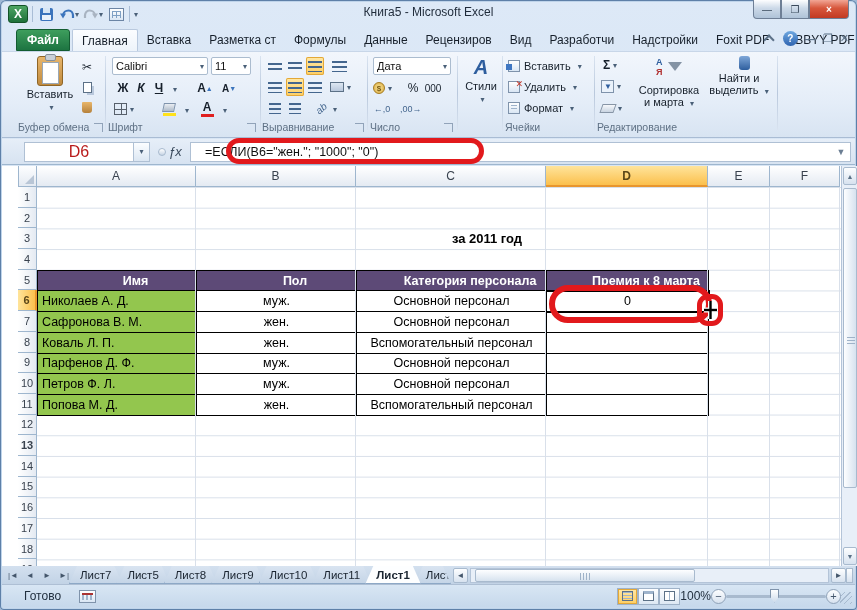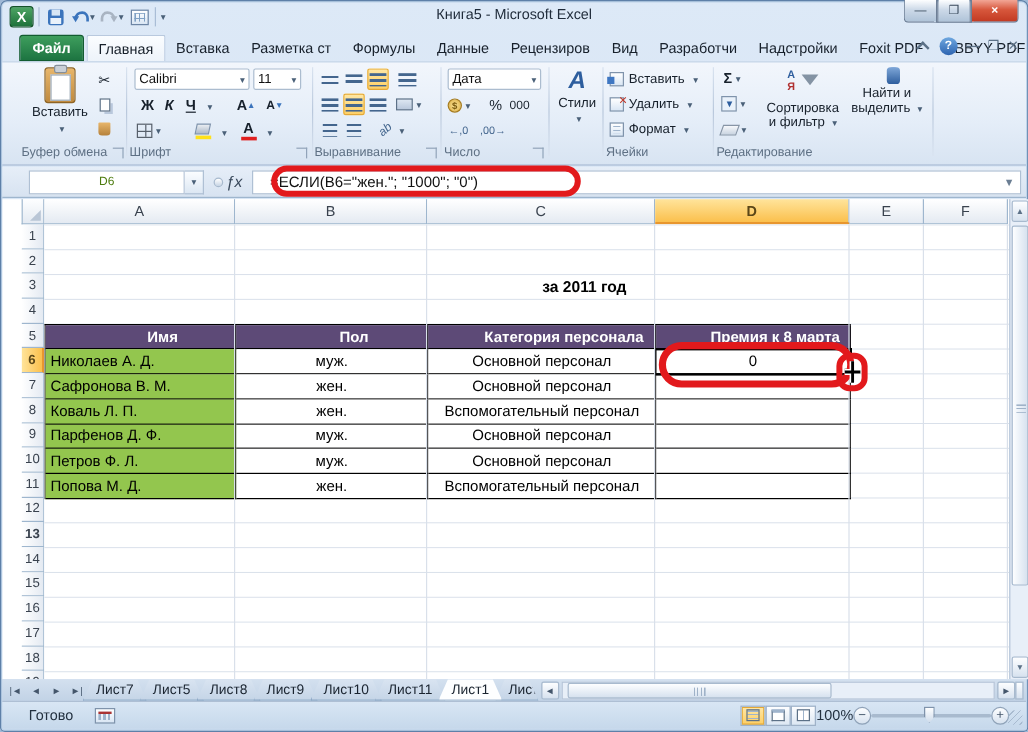--- a/index.html
+++ b/index.html
@@ -84,22 +84,22 @@
   .miniico.ins:before{content:"";position:absolute;left:-3px;top:3px;width:6px;height:6px;background:#3F77C2;}
   .miniico.del:before{content:"✕";position:absolute;right:-4px;top:-3px;color:#C0392B;font-size:9px;font-weight:bold;}
   .miniico.fmt:before{content:"";position:absolute;inset:2px;background:repeating-linear-gradient(to bottom,#9FB4CC 0 1px,transparent 1px 3px);}
   .filldown{width:13px;height:13px;border:1px solid #7F93AB;background:#EAF2FB;position:relative;}
   .filldown:before{content:"▼";position:absolute;left:2px;top:1px;font-size:8px;color:#2E5E9E;}
   .eraser{width:14px;height:9px;background:linear-gradient(#F6F8FB,#C9D4E1);border:1px solid #8795A6;transform:skewX(-20deg);}
   .twoline{font-size:11px;line-height:12px;color:#17202B;text-align:center;}
   
   .fbar{position:absolute;left:2px;top:139px;width:853px;height:26px;background:linear-gradient(#E6EEF8,#D7E3F1);
         border-bottom:1px solid #9EB6CE;display:flex;align-items:center;}
-  .namebox{width:130px;height:20px;background:#fff;border:1px solid #AFC0D4;margin-left:22px;font-size:10px;
-        color:#4d7c0f;display:flex;align-items:center;justify-content:center;}
+  .namebox{width:110px;height:20px;background:#fff;border:1px solid #AFC0D4;margin-left:22px;font-size:16px;
+        color:#b91c1c;display:flex;align-items:center;justify-content:center;}
   .nbarrow{width:16px;height:20px;border:1px solid #AFC0D4;border-left:none;background:linear-gradient(#FBFDFF,#DCE7F3);
         display:flex;align-items:center;justify-content:center;font-size:8px;color:#4A6078;}
   .fxwrap{width:40px;display:flex;align-items:center;justify-content:center;gap:2px;font-size:13px;font-style:italic;
         color:#3A4A5C;}
   .fdot{width:8px;height:8px;border-radius:50%;background:linear-gradient(#fff,#C7D5E5);border:1px solid #A8BACE;}
   .finput{position:relative;flex:1;height:20px;background:#fff;border:1px solid #AFC0D4;margin-right:4px;
         display:flex;align-items:center;font-size:12.5px;color:#111;padding-left:14px;}
   .fchevron{position:absolute;right:2px;top:2px;width:14px;height:14px;color:#6B7E93;font-size:9px;display:flex;
         align-items:center;justify-content:center;}
   
@@ -139,21 +139,21 @@
   .vthumb:before{content:"";position:absolute;left:3px;top:148px;width:8px;height:7px;
         background:repeating-linear-gradient(to bottom,#9FB2C8 0 1px,transparent 1px 3px);}
   
   .tabsrow{position:absolute;left:2px;top:566px;width:853px;height:19px;background:linear-gradient(#D3E0EF,#C2D3E6);
         display:flex;align-items:stretch;border-bottom:1px solid #AEBfD4;}
   .navs{display:flex;align-items:center;gap:1px;padding:0 3px;}
   .navbtn{width:16px;height:15px;display:flex;align-items:center;justify-content:center;font-size:8px;color:#44566B;}
   .stab{position:relative;display:flex;align-items:center;padding:0 10px;font-size:11.5px;color:#1A2430;
         background:linear-gradient(#D9E4F1,#C5D5E7);border:1px solid #8DA8C6;border-top:none;
         clip-path:polygon(8px 0,calc(100% - 8px) 0,100% 100%,0 100%);margin-left:-6px;}
-  .stab.active{background:#FDFEFF;font-weight:normal;z-index:2;}
+  .stab.active{background:#FDFEFF;font-weight:bold;z-index:2;}
   .stab.clipped{max-width:36px;overflow:hidden;padding-right:0;}
   .hscroll{flex:1;display:flex;align-items:center;position:relative;margin-left:2px;}
   .harr{width:15px;height:15px;display:flex;align-items:center;justify-content:center;font-size:8px;color:#44566B;
         background:linear-gradient(#FDFEFF,#D7E2EF);border:1px solid #A8BACE;border-radius:2px;}
   .htrack{flex:1;height:15px;background:#E8EFF8;border:1px solid #B4C4D8;position:relative;margin:0 2px;}
   .hthumb{position:absolute;left:4px;top:0;height:13px;width:220px;background:linear-gradient(#FDFEFF,#D7E2EF);
         border:1px solid #A8BACE;border-radius:2px;}
   .hthumb:before{content:"";position:absolute;top:3px;left:calc(50% - 5px);width:10px;height:7px;
         background:repeating-linear-gradient(to right,#9FB2C8 0 1px,transparent 1px 3px);}
   
@@ -409,21 +409,21 @@
       <div class="sbtn" style="position:absolute;left:4px;top:45px;">
           <span class="eraser"></span>
           <span class="carr">▾</span>
         </div>
       <div class="bigbtn" style="left:38px;top:2px;width:68px;">
         <span style="position:relative;display:inline-block;width:26px;height:26px;">
           <span style="position:absolute;left:0;top:0;font-size:9px;font-weight:bold;color:#2E5E9E;">А</span>
           <span style="position:absolute;left:0;top:10px;font-size:9px;font-weight:bold;color:#B03030;">Я</span>
           <span class="funnel" style="position:absolute;right:0;top:6px;"></span>
         </span>
-        <span class="twoline"><span>Сортировка</span><br><span>и фильтр</span> <span class="carr">▾</span></span>
+        <span class="twoline"><span>Сортировка</span><br><span>и марта</span> <span class="carr">▾</span></span>
       </div>
       <div class="bigbtn" style="left:110px;top:2px;width:64px;">
         <span class="binoc"></span>
         <span class="twoline"><span>Найти и</span><br><span>выделить</span> <span class="carr">▾</span></span>
       </div>
       <div class="rg-label">Редактирование</div>
     </div>
     <div class="gsep" style="left:775px;"></div>
   </div>
 

